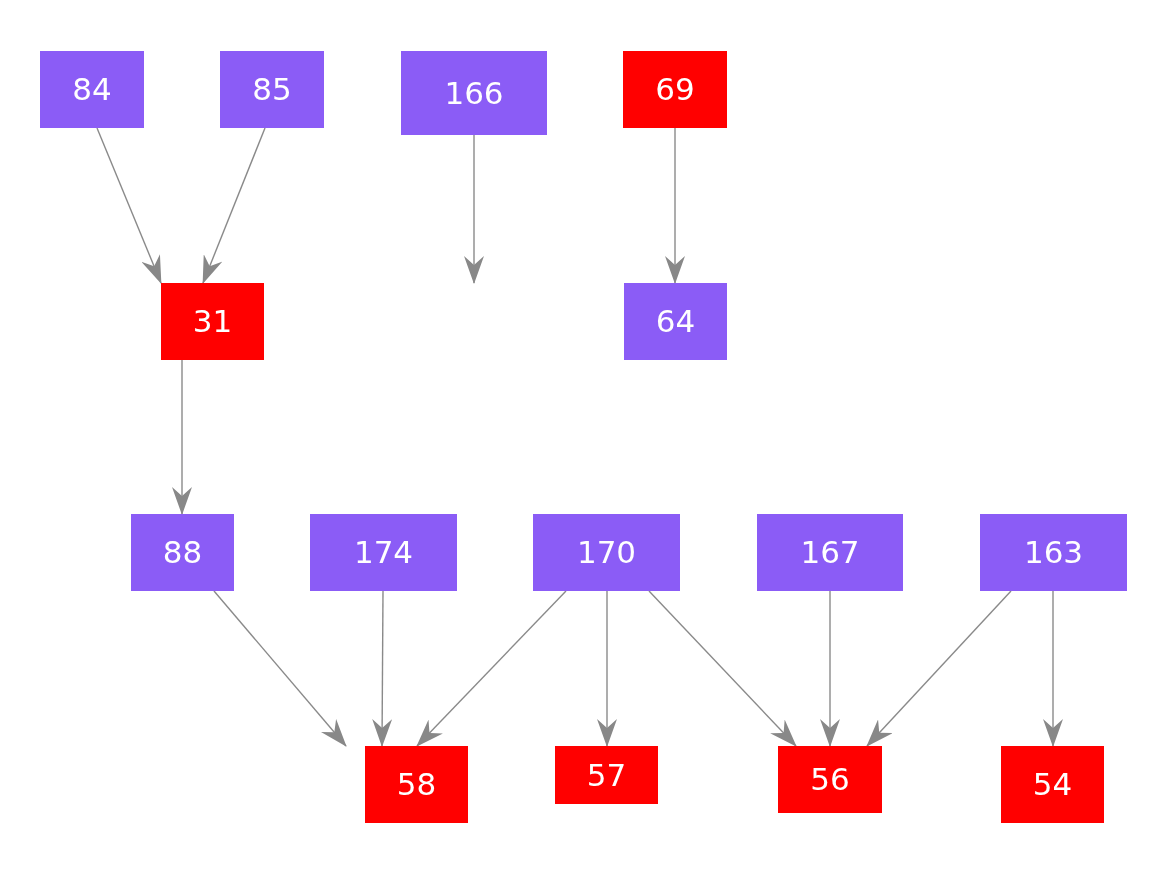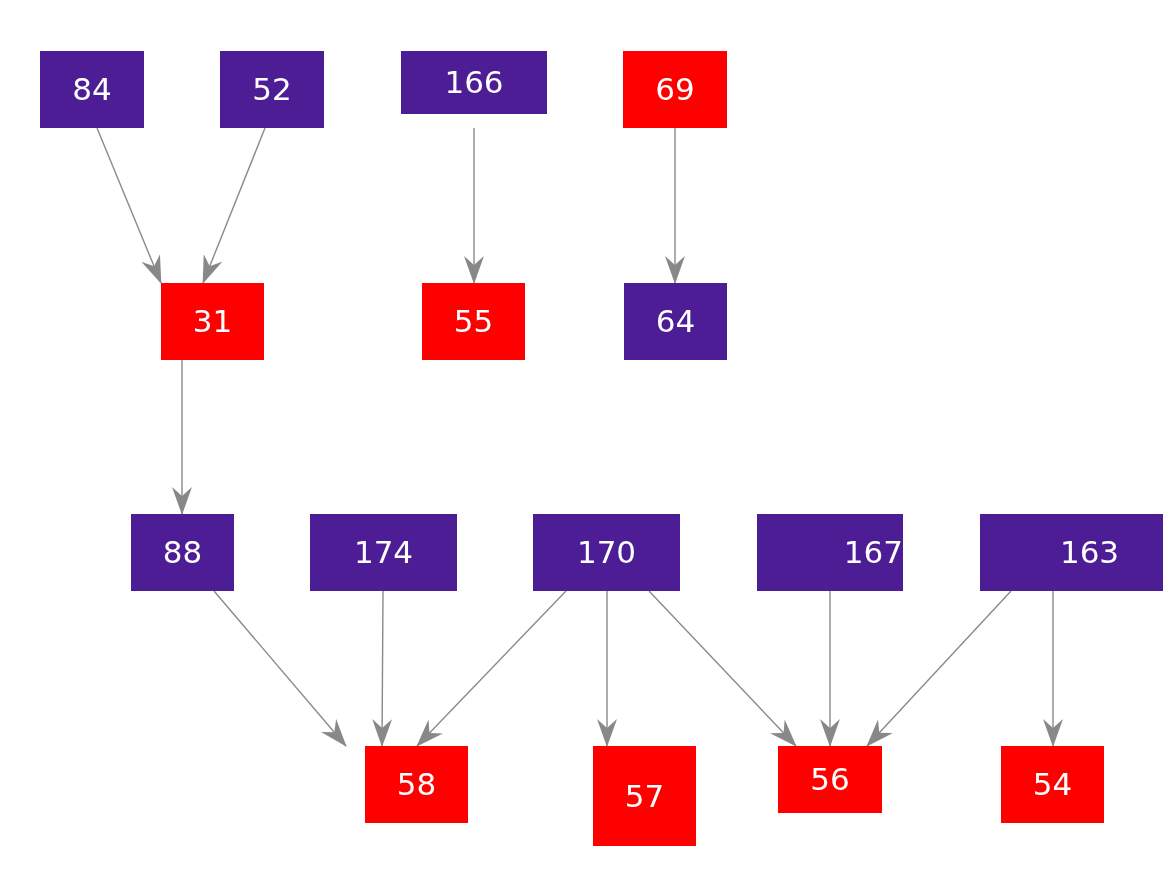--- a/index.html
+++ b/index.html
@@ -19,21 +19,21 @@
   .node {
     position: absolute;
     display: flex;
     align-items: center;
     justify-content: center;
     color: #ffffff;
     font-size: 31px;
     line-height: 1;
     user-select: none;
   }
-  .node.blue { background: #4c1d95; }
+  .node.blue { background: #8b5cf6; }
   .node.red  { background: #ff0000; align-items: center; }
 </style>
 </head>
 <body>
 
 <div class="canvas">
 
   <svg class="edges-layer" viewBox="0 0 1167 875" xmlns="http://www.w3.org/2000/svg">
     <defs>
       <marker id="arrow" viewBox="0 0 28 20" refX="27" refY="10" markerWidth="28" markerHeight="20" orient="auto" markerUnits="userSpaceOnUse">
@@ -54,59 +54,56 @@
       <line x1="830" y1="591" x2="830" y2="746" marker-end="url(#arrow)"></line>
       <line x1="1011" y1="591" x2="867" y2="746" marker-end="url(#arrow)"></line>
       <line x1="1053" y1="591" x2="1053" y2="746" marker-end="url(#arrow)"></line>
     </g>
   </svg>
 
   <div class="node blue" style="left:40px;  top:51px; width:104px; height:77px;">
       <span>84</span>
     </div>
   <div class="node blue" style="left:220px; top:51px; width:104px; height:77px;">
-      <span>52</span>
+      <span>85</span>
     </div>
-  <div class="node blue" style="left:401px; top:51px; width:146px; height:63px;">
+  <div class="node blue" style="left:401px; top:51px; width:146px; height:84px;">
       <span>166</span>
     </div>
   <div class="node red" style="left:623px; top:51px; width:104px; height:77px;">
       <span>69</span>
     </div>
 
   <div class="node red" style="left:131px; top:283px; width:103px; height:77px;margin-left:30px;">
       <span>31</span>
-    </div>
-  <div class="node red" style="left:422px; top:283px; width:103px; height:77px;">
-      <span>55</span>
     </div>
   <div class="node blue" style="left:624px; top:283px; width:103px; height:77px;">
       <span>64</span>
     </div>
 
   <div class="node blue" style="left:131px; top:514px; width:103px; height:77px;">
       <span>88</span>
     </div>
   <div class="node blue" style="left:310px; top:514px; width:147px; height:77px;">
       <span>174</span>
     </div>
   <div class="node blue" style="left:533px; top:514px; width:147px; height:77px;">
       <span>170</span>
     </div>
-  <div class="node blue" style="left:757px; top:514px; width:146px; height:77px;justify-content:flex-end;">
+  <div class="node blue" style="left:757px; top:514px; width:146px; height:77px;">
       <span>167</span>
     </div>
-  <div class="node blue" style="left:980px; top:514px; width:147px; height:77px;padding-left:36px;">
+  <div class="node blue" style="left:980px; top:514px; width:147px; height:77px;">
       <span>163</span>
     </div>
 
   <div class="node red" style="left:331px;  top:746px; width:103px; height:77px;margin-left:34px;">
       <span>58</span>
     </div>
-  <div class="node red" style="left:555px;  top:746px; width:103px; height:100px;margin-left:38px;">
+  <div class="node red" style="left:555px;  top:746px; width:103px; height:58px;">
       <span>57</span>
     </div>
   <div class="node red" style="left:778px;  top:746px; width:104px; height:67px;">
       <span>56</span>
     </div>
   <div class="node red" style="left:1001px; top:746px; width:103px; height:77px;">
       <span>54</span>
     </div>
 
 </div>

